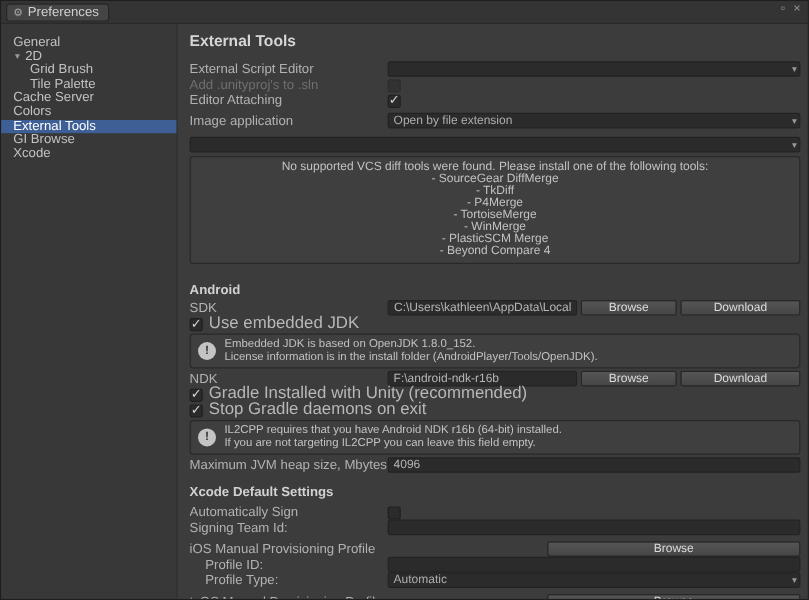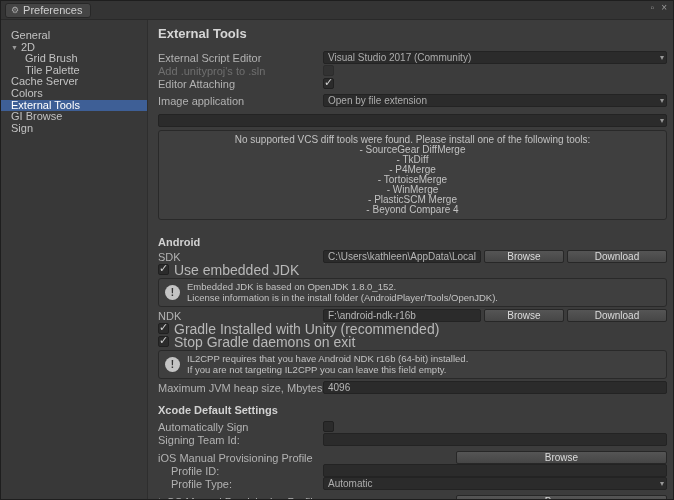--- a/index.html
+++ b/index.html
@@ -25,21 +25,21 @@
   .side-item.child { padding-left:24px; }
   .side-item.selected { background:#3e5f96; color:#ffffff; }
   .fold { display:inline-block; width:10px; font-size:7px; color:#9a9a9a; vertical-align:top; }
 
   
   .main { flex:1; background:#3c3c3c; padding:4px 6px 0 10px; overflow:hidden; }
   .h1 { font-size:13px; font-weight:bold; color:#d6d6d6; margin:2px 0 10px 0; }
   .h2 { font-size:11px; font-weight:bold; color:#d2d2d2; margin:8px 0 2px 0; }
   .h2.xcode { margin-top:10px; margin-bottom:4px; }
 
-  .row { display:flex; align-items:center; height:13px; }
+  .row { display:flex; align-items:flex-end; height:13px; }
   .row.mt4 { margin-top:4px; } .row.mt5 { margin-top:5px; } .row.mt7 { margin-top:7px; }
   .label { width:165px; flex-shrink:0; color:#b2b2b2; font-size:11px; white-space:nowrap; overflow:hidden; }
   .label.indent { padding-left:13px; }
   .label.disabled { color:#6f6f6f; }
   .ctrl { flex:1; display:flex; align-items:center; gap:3px; min-width:0; }
   .spacer { width:130px; flex-shrink:0; }
 
   .popup { flex:1; height:13px; background:#2b2b2b; border:1px solid #232323; border-radius:2px;
            color:#adadad; font-size:10px; display:flex; align-items:center; padding:0 4px 0 4px;
            position:relative; min-width:0; white-space:nowrap; overflow:hidden; cursor:default; }
@@ -91,32 +91,31 @@
 
     <div class="sidebar">
       <div class="side-item"><span>General</span></div>
       <div class="side-item"><span class="fold">▼</span><span>2D</span></div>
       <div class="side-item child"><span>Grid Brush</span></div>
       <div class="side-item child"><span>Tile Palette</span></div>
       <div class="side-item"><span>Cache Server</span></div>
       <div class="side-item"><span>Colors</span></div>
       <div class="side-item selected"><span>External Tools</span></div>
       <div class="side-item"><span>GI Browse</span></div>
-      <div class="side-item"><span>Sign</span></div>
+      <div class="side-item"><span>Xcode</span></div>
     </div>
 
     <div class="main">
 
       <div class="h1">External Tools</div>
 
       <div class="row">
         <span class="label">External Script Editor</span>
         <div class="ctrl">
           <div class="popup">
-            <span>Visual Studio 2017 (Community)</span>
             <span class="arrow">▾</span>
           </div>
         </div>
       </div>
 
       <div class="row">
         <span class="label disabled">Add .unityproj's to .sln</span>
         <div class="ctrl">
             <span class="checkbox dim"></span>
           </div>

